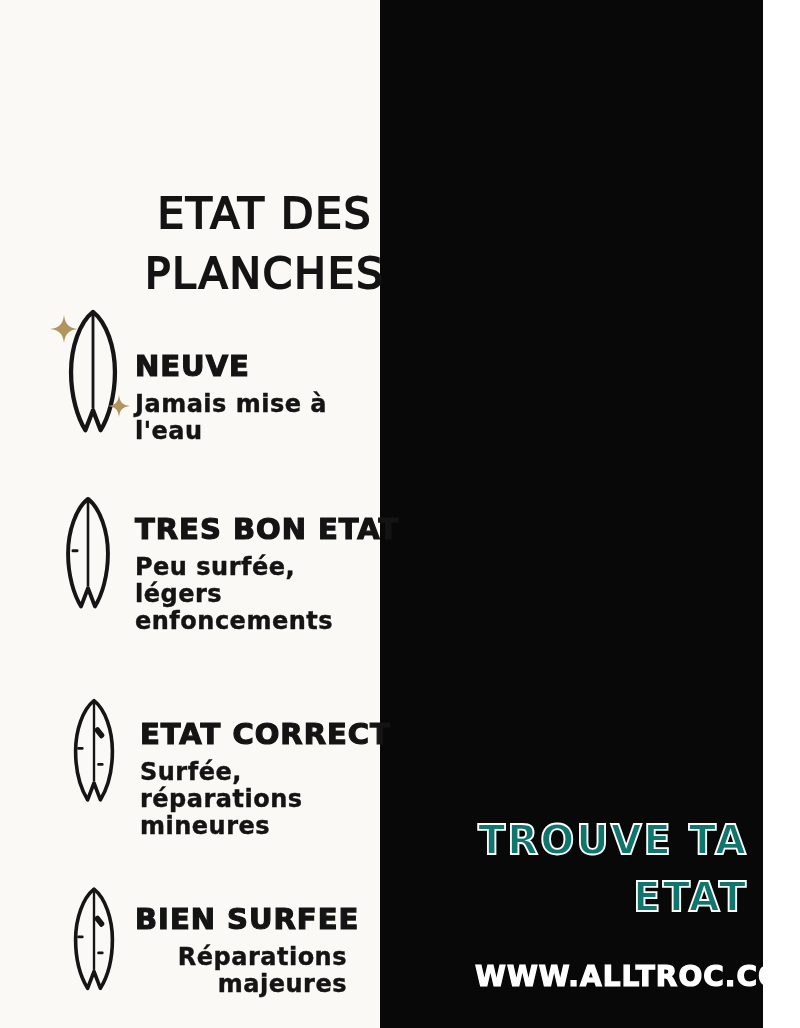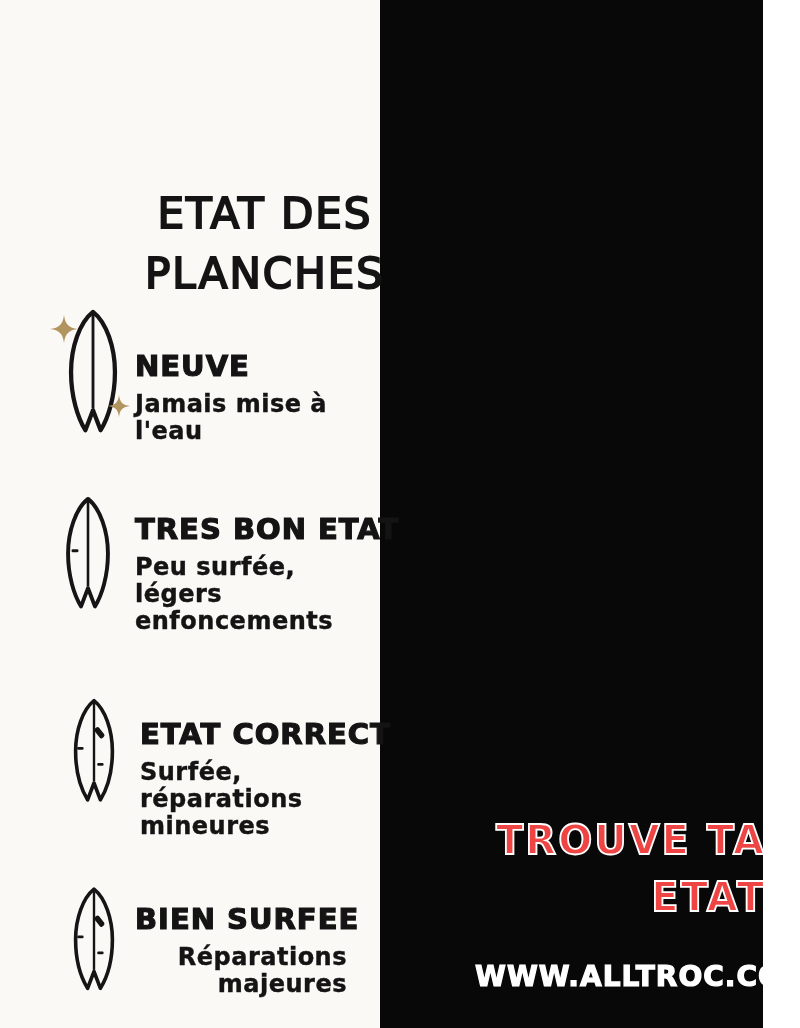--- a/index.html
+++ b/index.html
@@ -63,28 +63,28 @@
     -webkit-text-stroke: 0.4px #141414;
   }
 
   .board-wrap { position: absolute; }
   .board-svg { display: block; }
   .sparkle { position: absolute; }
 
   
   .headline {
     position: absolute;
-    left: 454px; top: 812px;
+    left: 436px; top: 812px;
     width: 312px;
     text-align: right;
     font-size: 40px;
     font-weight: 800;
     letter-spacing: 2px;
     line-height: 57px;
-    color: #ef4444;
+    color: #0f766e;
     -webkit-text-stroke: 1.8px #FFFFFF;
   }
   .website {
     position: absolute;
     left: 450px; top: 960px;
     width: 300px;
     text-align: center;
     font-size: 28px;
     font-weight: 800;
     letter-spacing: 1px;

